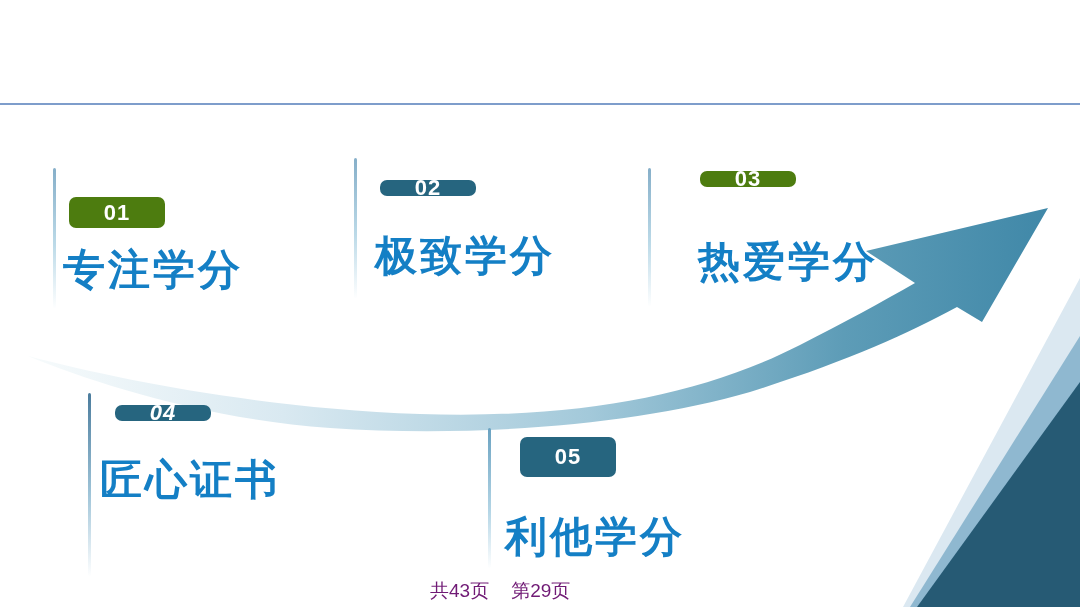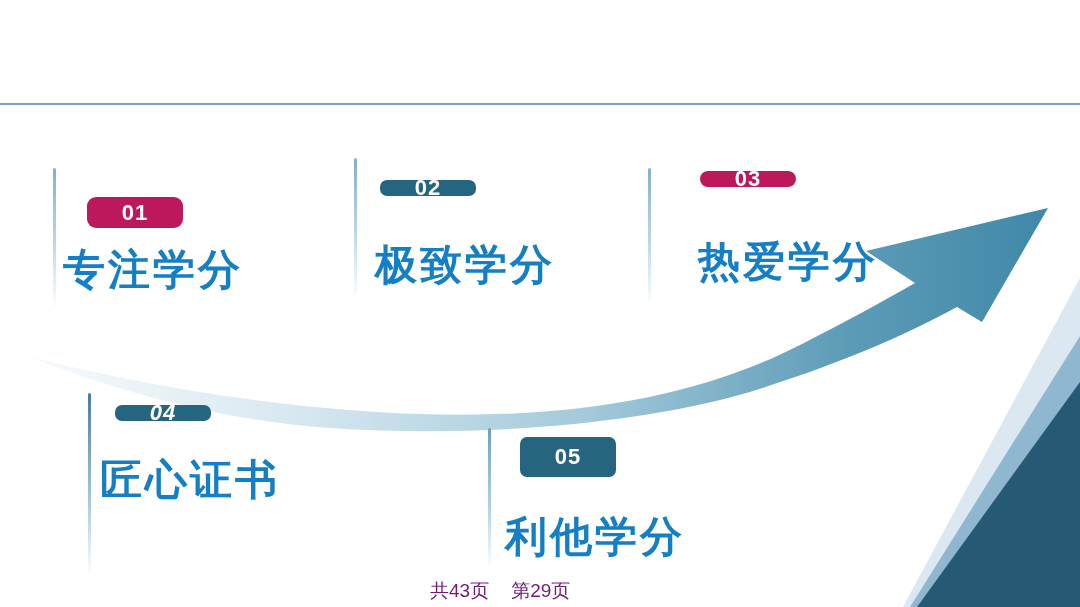--- a/index.html
+++ b/index.html
@@ -26,33 +26,33 @@
   .accent-line{position:absolute;width:3px;border-radius:2px;}
   .line-top{background:linear-gradient(180deg,#86afc9 0%,#bcdaе8 55%,rgba(225,240,247,0.05) 100%);
             background:linear-gradient(180deg,#86afc9 0%,#bcdae8 55%,rgba(225,240,247,0.05) 100%);}
   .line-dark{background:linear-gradient(180deg,#4b7c9d 0%,#9fc4d8 55%,rgba(235,244,249,0.05) 100%);}
   .line-mid{background:linear-gradient(180deg,#6aa2c1 0%,#b5d6e6 60%,rgba(235,244,249,0.05) 100%);}
   .badge{
     position:absolute;width:96px;height:16px;border-radius:7px;
     color:#ffffff;font-size:22px;font-weight:700;letter-spacing:1px;
     display:flex;align-items:center;justify-content:center;
   }
-  .badge-light{background:#be185d;border-radius:9px;}
+  .badge-light{background:#4d7c0f;}
   .badge-dark{background:#26657f;}
   .label{
     position:absolute;font-size:42px;font-weight:800;color:#147fc5;
     letter-spacing:3px;white-space:nowrap;line-height:1;
   }
   
   .item1 .accent-line{left:53px;top:168px;height:140px;}
-  .item1 .badge{left:87px;top:197px;width:96px;height:31px;}
+  .item1 .badge{left:69px;top:197px;width:96px;height:31px;}
   .item1 .label{left:63px;top:249px;}
   .item2 .accent-line{left:354px;top:158px;height:140px;}
   .item2 .badge{left:380px;top:180px;}
-  .item2 .label{left:375px;top:244px;text-align:center;}
+  .item2 .label{left:375px;top:235px;text-align:center;}
   .item3 .accent-line{left:648px;top:168px;height:138px;}
   .item3 .badge{left:700px;top:171px;}
   .item3 .label{left:698px;top:241px;}
   .item4 .accent-line{left:88px;top:393px;height:183px;}
   .item4 .badge{left:115px;top:405px;font-style:italic;}
   .item4 .label{left:100px;top:459px;}
   .item5 .accent-line{left:488px;top:428px;height:140px;}
   .item5 .badge{left:520px;top:437px;width:96px;height:40px;}
   .item5 .label{left:505px;top:491px;margin-top:25px;}
   

